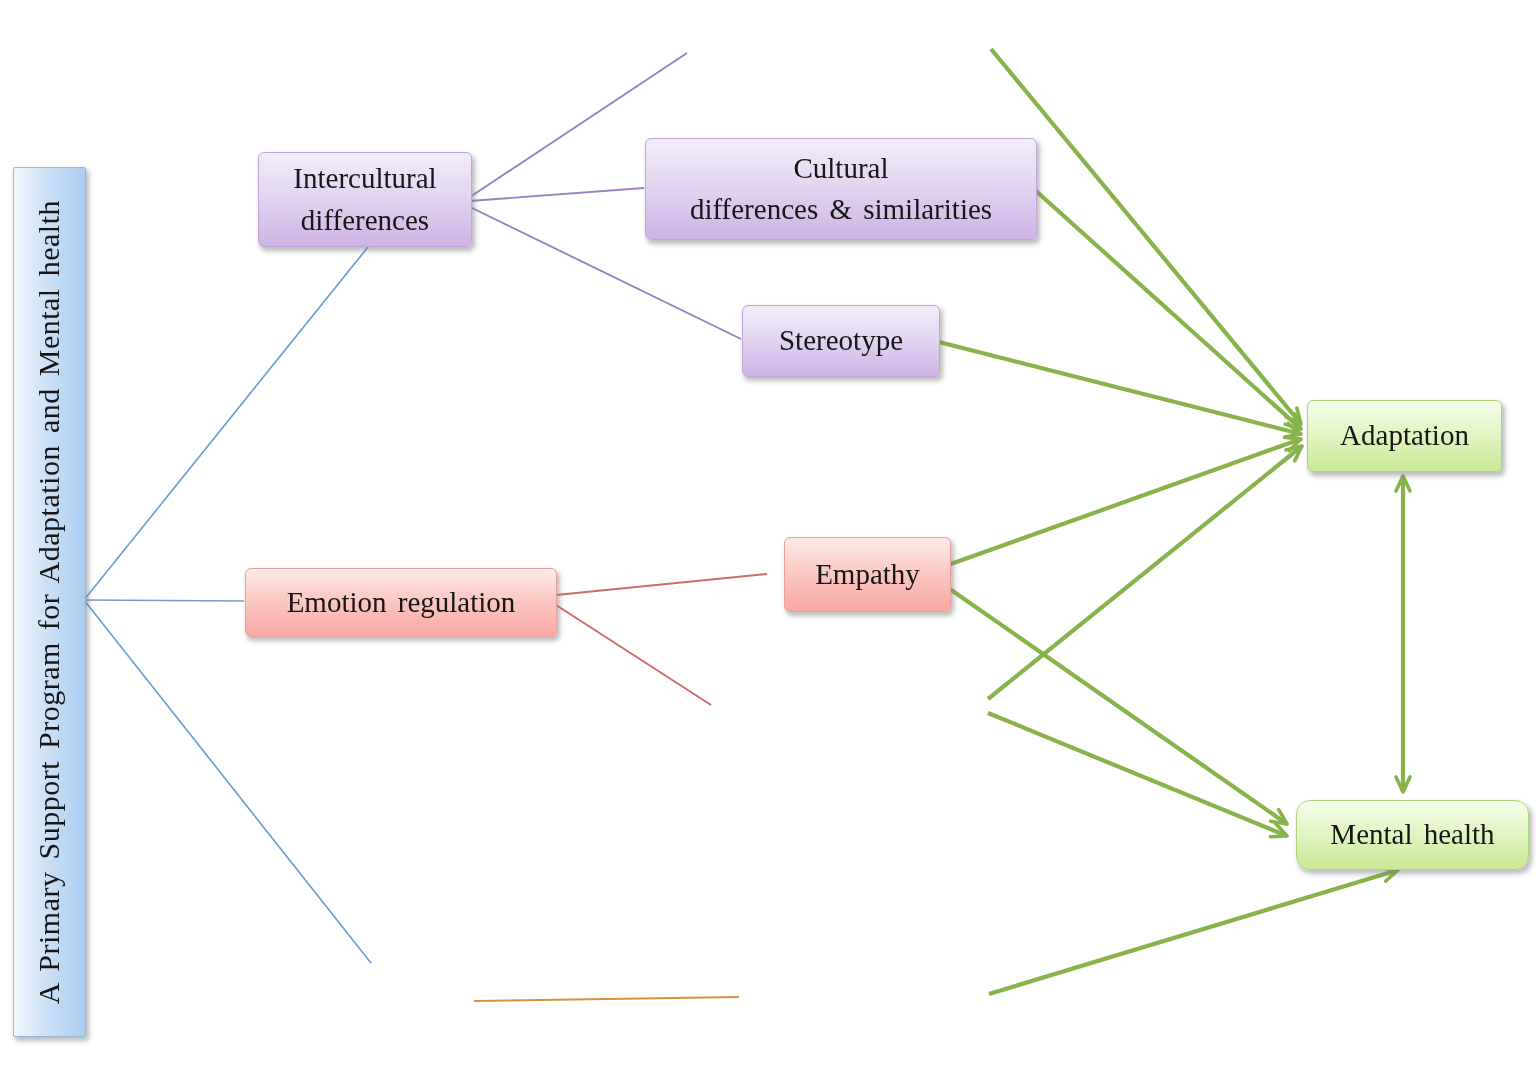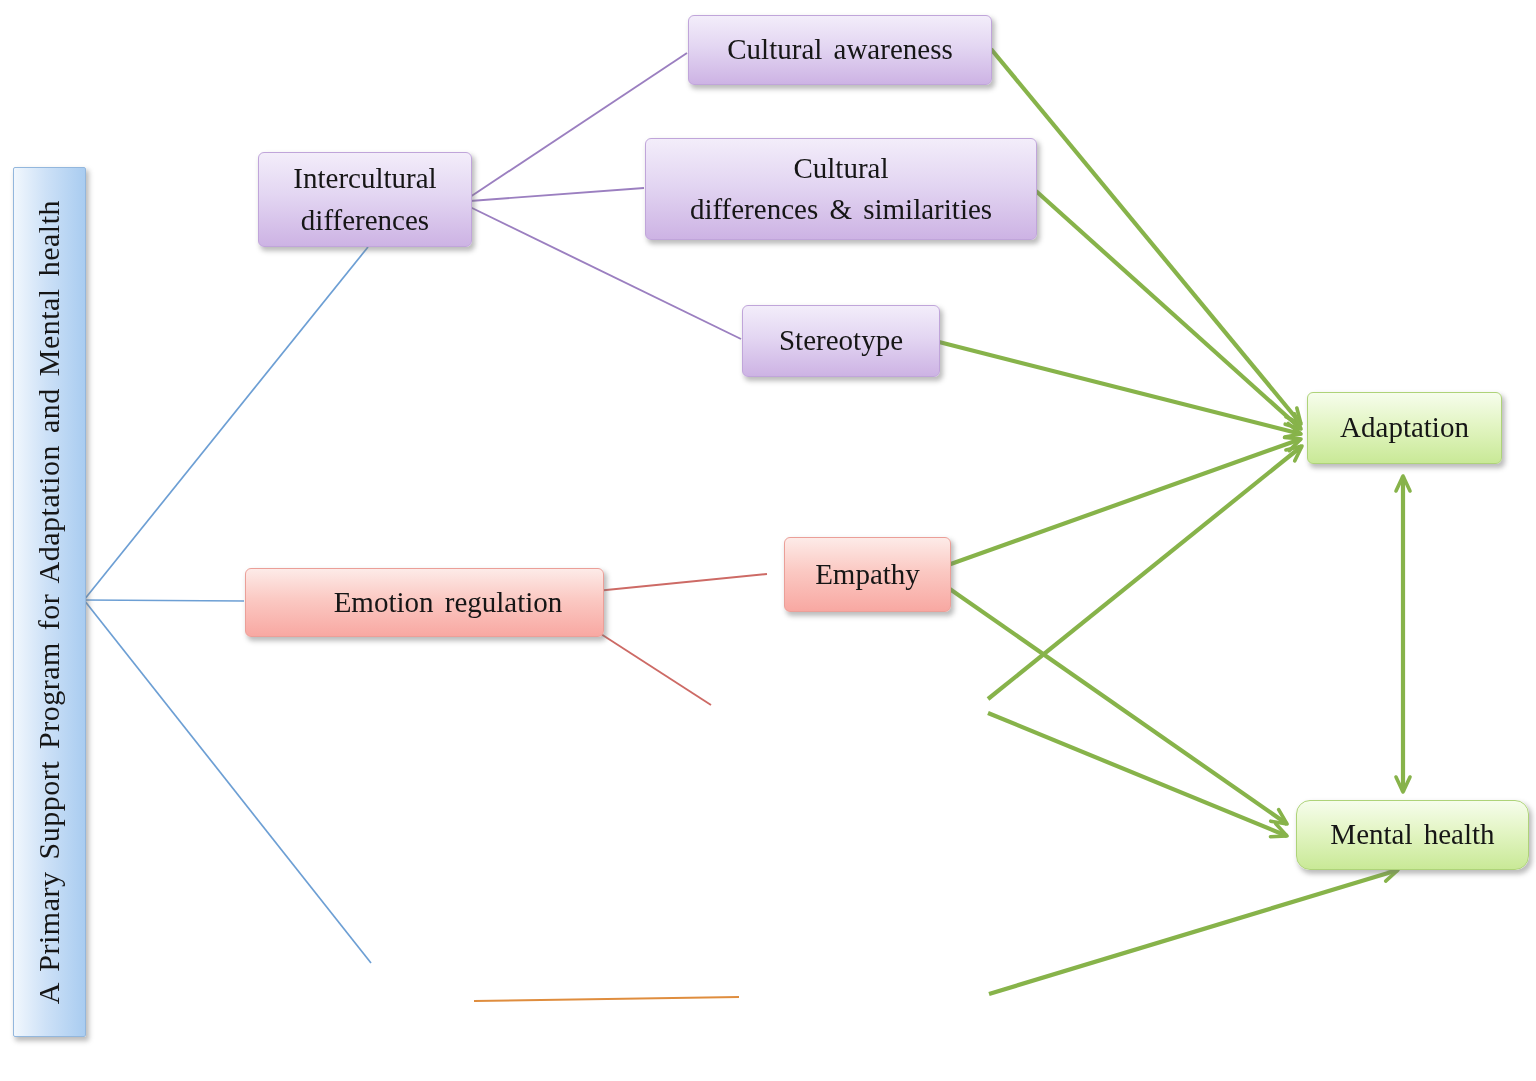--- a/index.html
+++ b/index.html
@@ -15,26 +15,26 @@
   .orangebox{background:linear-gradient(180deg,#fdf2e3 0%,#fbd9b4 45%,#f7c189 100%);border:1px solid #eeb172;}
   .greenbox{background:linear-gradient(180deg,#f6fdec 0%,#e3f5c4 45%,#c9e997 100%);border:1px solid #aed379;}
   .bar{background:linear-gradient(90deg,#f1f7fd 0%,#cde1f7 45%,#a9ccf0 100%);border:1px solid #93b7dd;border-radius:2px;}
   .bar span{writing-mode:vertical-rl;transform:rotate(180deg);font-size:30px;letter-spacing:.5px;}
 
   #n-program{left:13px;top:167px;width:71px;height:868px;}
   #n-intercultural{left:258px;top:152px;width:212px;height:93px;}
   #n-cultaware{left:688px;top:15px;width:302px;height:68px;}
   #n-cultdiff{left:645px;top:138px;width:390px;height:100px;}
   #n-stereotype{left:742px;top:305px;width:196px;height:70px;}
-  #n-emotion{left:245px;top:568px;width:310px;height:67px;padding-left:47px;}
+  #n-emotion{left:245px;top:568px;width:310px;height:67px;}
   #n-empathy{left:768px;top:537px;width:165px;height:73px;margin-left:16px;}
   #n-positive{left:712px;top:662px;width:275px;height:91px;}
   #n-motivation{left:273px;top:965px;width:200px;height:72px;}
   #n-goal{left:740px;top:927px;width:248px;height:138px;}
-  #n-adaptation{left:1307px;top:392px;width:193px;height:70px;}
+  #n-adaptation{left:1307px;top:400px;width:193px;height:70px;}
   #n-mental{left:1296px;top:800px;width:231px;height:68px;border-radius:14px;}
 </style>
 </head>
 <body>
 
 <div class="canvas">
 
   <svg class="edges" viewBox="0 0 1536 1081">
     <defs>
       <marker id="arrow-green" markerUnits="userSpaceOnUse" markerWidth="24" markerHeight="22" refX="19" refY="10" orient="auto">
@@ -71,23 +71,20 @@
 
   <div class="node bar" id="n-program">
     <span>A Primary Support Program for Adaptation and Mental health</span>
   </div>
 
   <div class="node purple" id="n-intercultural">
     <span>Intercultural
 differences</span>
   </div>
 
-  <div class="node purple" id="n-cultaware">
-    <span>Cultural awareness</span>
-  </div>
 
   <div class="node purple" id="n-cultdiff">
     <span>Cultural
 differences &amp; similarities</span>
   </div>
 
   <div class="node purple" id="n-stereotype">
     <span>Stereotype</span>
   </div>
 

